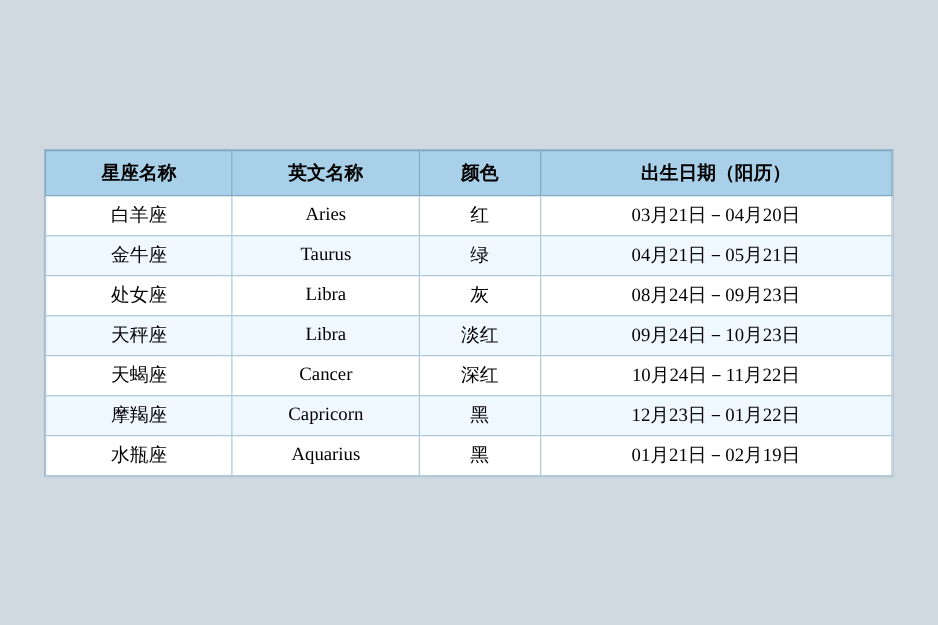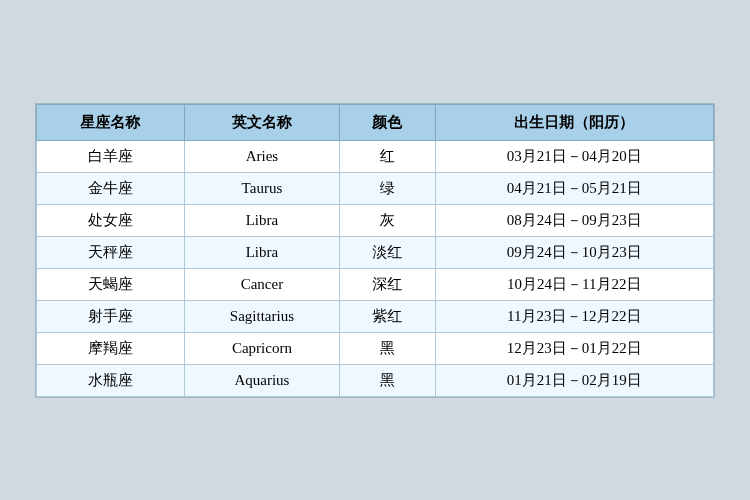--- a/index.html
+++ b/index.html
@@ -104,26 +104,20 @@
           <td>淡红</td>
           <td>09月24日－10月23日</td>
         </tr>
         <tr>
           <td>天蝎座</td>
           <td>Cancer</td>
           <td>深红</td>
           <td>10月24日－11月22日</td>
         </tr>
         <tr>
-          <td>射手座</td>
-          <td>Sagittarius</td>
-          <td>紫红</td>
-          <td>11月23日－12月22日</td>
-        </tr>
-        <tr>
           <td>摩羯座</td>
           <td>Capricorn</td>
           <td>黑</td>
           <td>12月23日－01月22日</td>
         </tr>
         <tr>
           <td>水瓶座</td>
           <td>Aquarius</td>
           <td>黑</td>
           <td>01月21日－02月19日</td>

